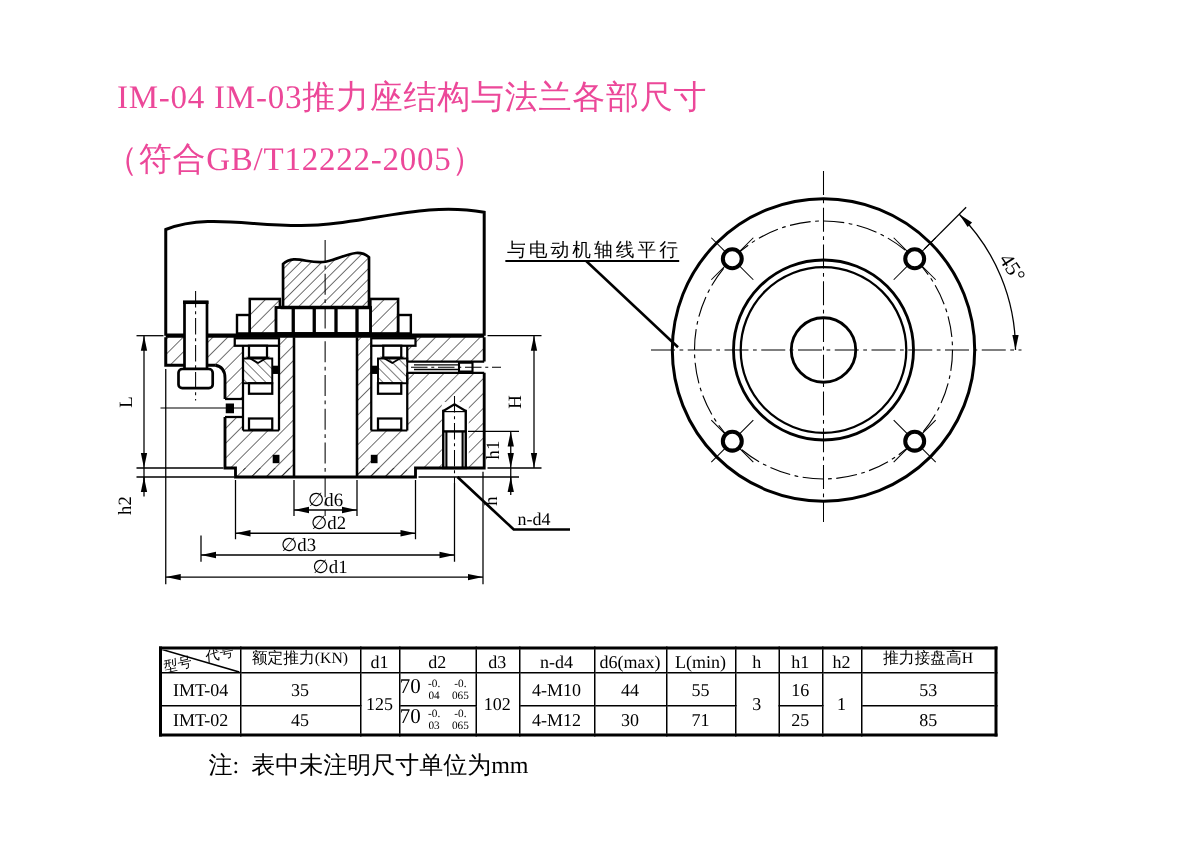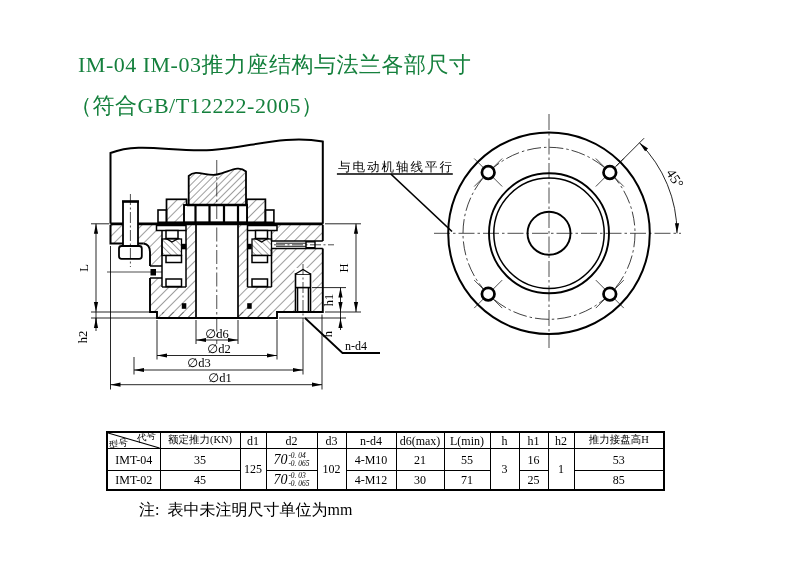--- a/index.html
+++ b/index.html
@@ -1,39 +1,39 @@
 <!DOCTYPE html>
 <html><head>
 <meta charset="utf-8">
 <style>
   html,body{margin:0;padding:0;}
   body{width:800px;height:565px;background:#ffffff;overflow:hidden;position:relative;
        font-family:"Liberation Serif","DejaVu Serif",serif;color:#000;}
   #stage{position:absolute;left:0;top:0;width:800px;height:565px;}
-  .title-line{position:absolute;white-space:nowrap;letter-spacing:0.5px;color:#15803d;}
+  .title-line{position:absolute;white-space:nowrap;letter-spacing:0.5px;color:#ec4899;}
   #title1{left:78px;top:50px;font-size:22px;}
   #title2{left:70px;top:91px;font-size:22px;}
   #drawing-svg{position:absolute;left:0;top:0;}
   
   #spec-table{position:absolute;left:106px;top:431px;border-collapse:collapse;
               table-layout:fixed;font-size:12px;}
   #spec-table td{border:1.5px solid #000;text-align:center;vertical-align:middle;
                  padding:0;line-height:1;overflow:hidden;}
   #spec-table{border:2px solid #000;}
   #spec-table .cjk{font-size:10.5px;}
   #spec-table tr.hd td{height:15px;}
   #spec-table tr.r1 td{height:21px;}
   #spec-table tr.r2 td{height:18px;}
   .corner-cell{position:relative;}
   .corner-cell svg{position:absolute;left:0;top:0;width:100%;height:100%;}
   .corner-top{position:absolute;right:4px;top:0px;font-size:9.5px;transform:rotate(-12deg) skewX(-8deg);}
   .corner-bottom{position:absolute;left:1px;bottom:-1px;font-size:9.5px;transform:rotate(-12deg) skewX(-8deg);}
-  .tol-wrap{display:inline-flex;align-items:center;justify-content:center;font-style:italic;}
+  .tol-wrap{display:inline-flex;align-items:flex-start;justify-content:center;}
   .tol-base{font-size:14px;}
-  .tol-stack{display:inline-flex;flex-direction:column;align-items:flex-start;
+  .tol-stack{display:inline-flex;flex-direction:row;align-items:flex-start;
              margin-left:1px;font-size:7.5px;line-height:1.05;}
   #note-line{position:absolute;left:108px;top:500px;font-size:16px;white-space:pre;margin-left:31px;}
 </style>
 </head>
 <body>
 
 <div id="stage">
 
   <div class="title-line" id="title1">IM-04 IM-03推力座结构与法兰各部尺寸</div>
   <div class="title-line" id="title2">（符合GB/T12222-2005）</div>
@@ -308,21 +308,21 @@
         <span class="tol-wrap">
           <span class="tol-base">70</span>
           <span class="tol-stack">
             <span>-0. 04</span>
             <span>-0. 065</span>
           </span>
         </span>
       </td>
       <td rowspan="2">102</td>
       <td>4-M10</td>
-      <td>21</td>
+      <td>44</td>
       <td>55</td>
       <td rowspan="2">3</td>
       <td>16</td>
       <td rowspan="2">1</td>
       <td>53</td>
     </tr>
     <tr class="r2">
       <td>IMT-02</td>
       <td>45</td>
       <td>

